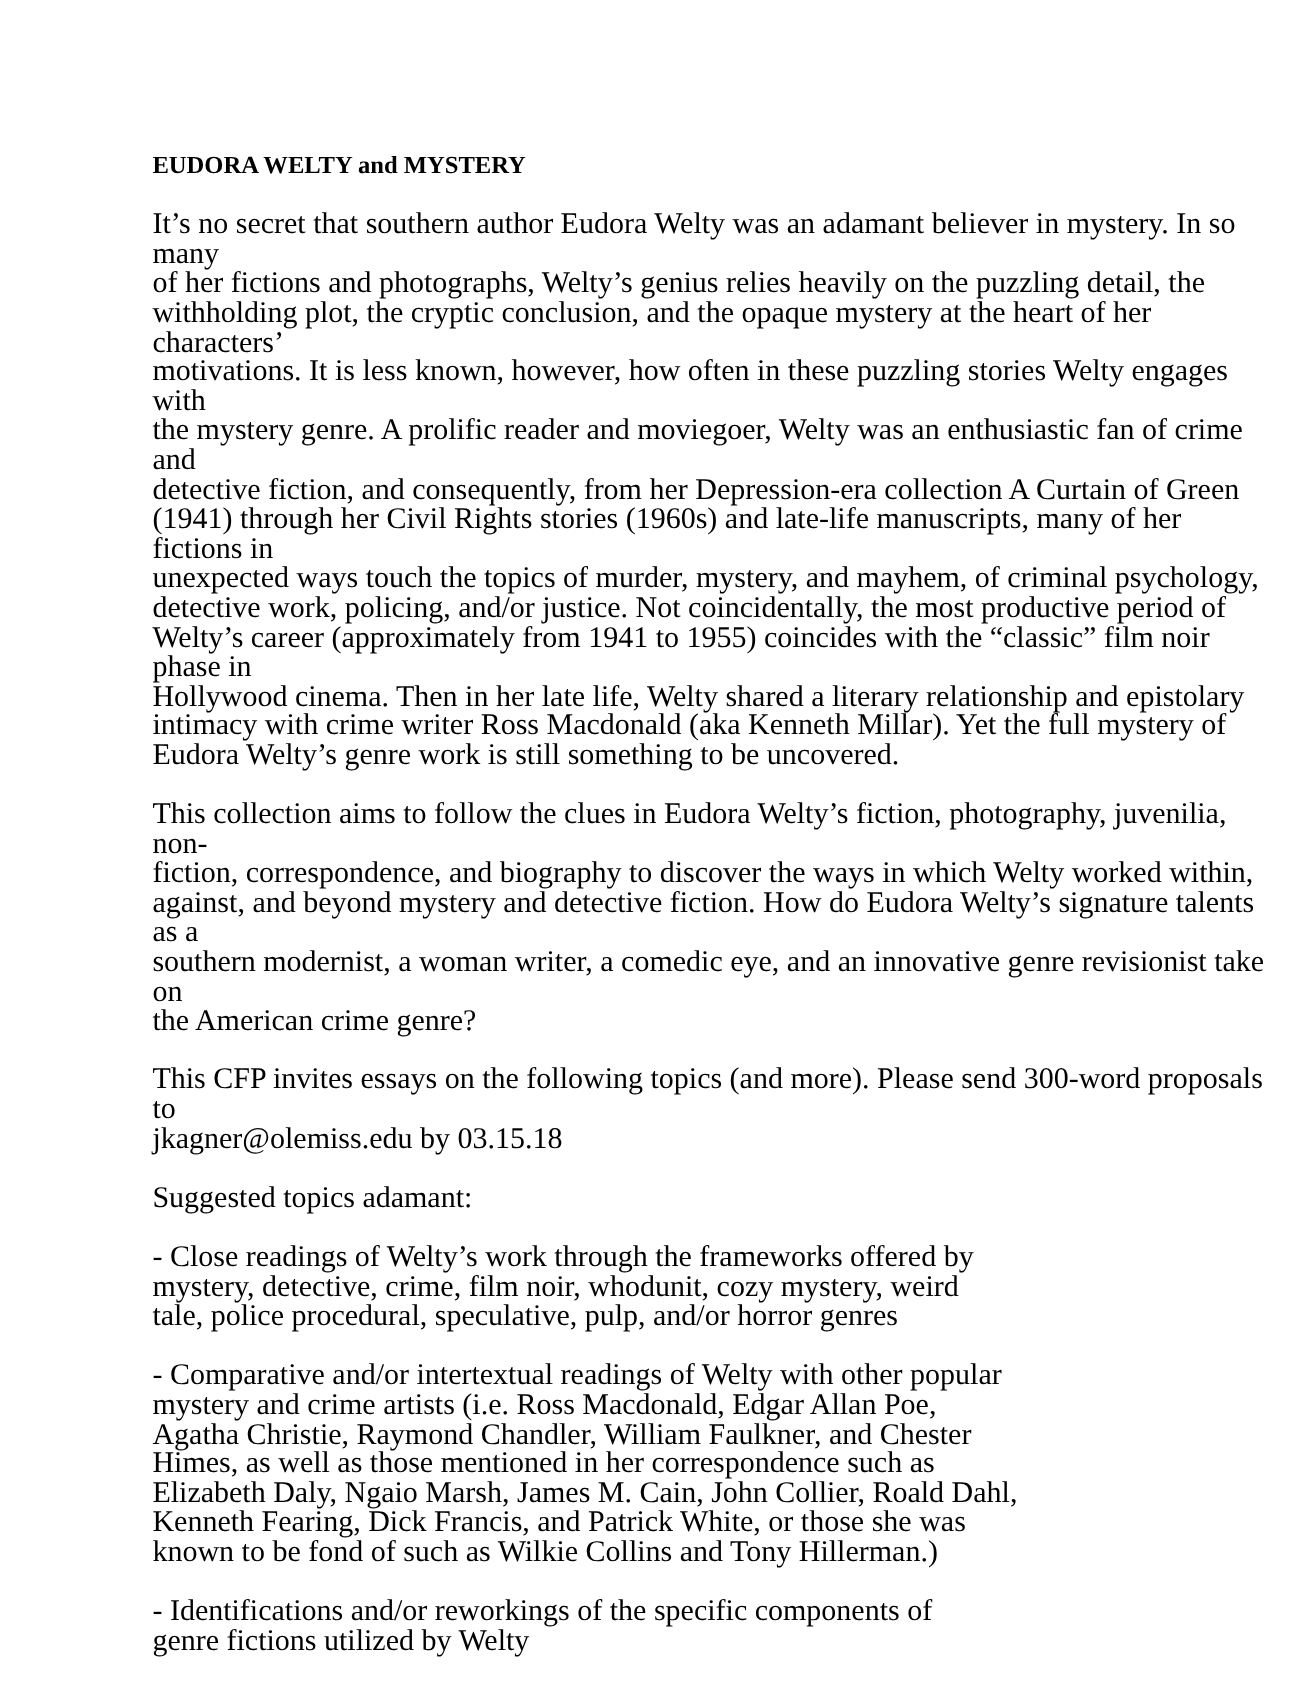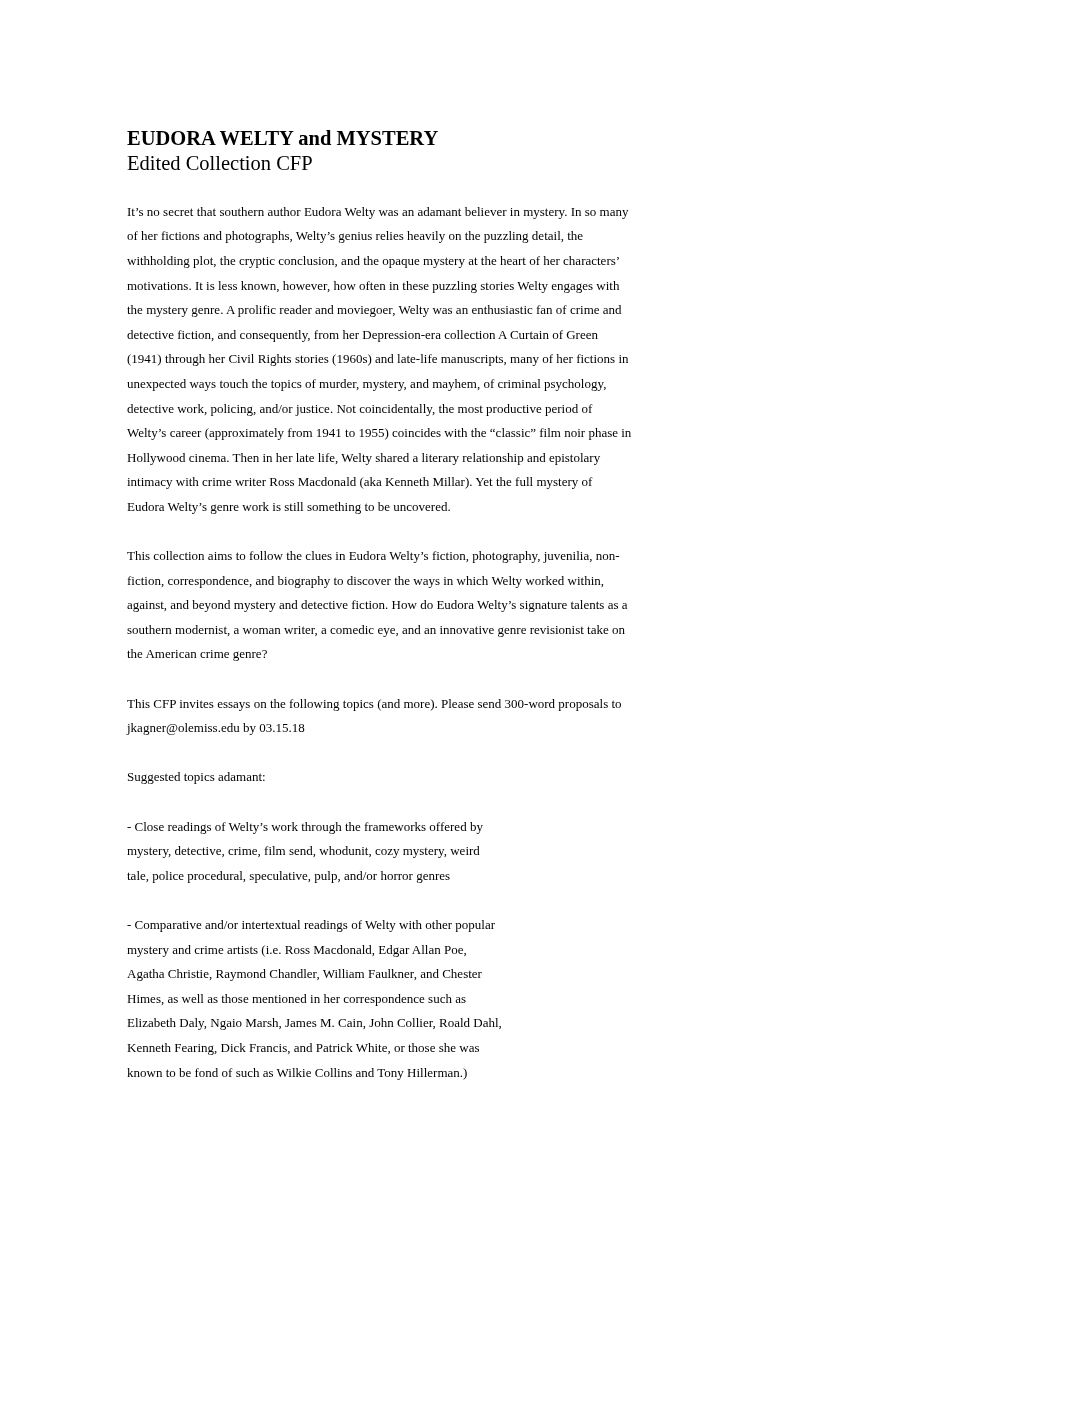--- a/index.html
+++ b/index.html
@@ -29,38 +29,37 @@
   }
   .doc-line {
     font-size: 20.5px;
     line-height: 24.6px;
     margin: 0;
   }
   .doc-header {
     margin-bottom: 24.6px;
   }
   .para {
-    font-size: 13px;
+    font-size: 25px;
     line-height: 24.6px;
     margin: 0 0 24.6px 0;
     white-space: pre-line;
     max-width: 931px;
   }
   .para:last-child {
     margin-bottom: 0;
   }
 </style>
 </head>
 <body>
 
 <div class="page">
 
   <div class="doc-header">
     <div class="doc-title">EUDORA WELTY and MYSTERY</div>
-    <div class="doc-line">Edited Collection CFP</div>
   </div>
 
   <div class="para">It’s no secret that southern author Eudora Welty was an adamant believer in mystery. In so many
 of her fictions and photographs, Welty’s genius relies heavily on the puzzling detail, the
 withholding plot, the cryptic conclusion, and the opaque mystery at the heart of her characters’
 motivations. It is less known, however, how often in these puzzling stories Welty engages with
 the mystery genre. A prolific reader and moviegoer, Welty was an enthusiastic fan of crime and
 detective fiction, and consequently, from her Depression-era collection A Curtain of Green
 (1941) through her Civil Rights stories (1960s) and late-life manuscripts, many of her fictions in
 unexpected ways touch the topics of murder, mystery, and mayhem, of criminal psychology,
@@ -76,25 +75,27 @@
 southern modernist, a woman writer, a comedic eye, and an innovative genre revisionist take on
 the American crime genre?</div>
 
   <div class="para">This CFP invites essays on the following topics (and more). Please send 300-word proposals to
 jkagner@olemiss.edu by 03.15.18</div>
 
   <div class="para">Suggested topics adamant:</div>
 
 
   <div class="para">- Close readings of Welty’s work through the frameworks offered by
-mystery, detective, crime, film send, whodunit, cozy mystery, weird
+mystery, detective, crime, film noir, whodunit, cozy mystery, weird
 tale, police procedural, speculative, pulp, and/or horror genres</div>
 
   <div class="para">- Comparative and/or intertextual readings of Welty with other popular
 mystery and crime artists (i.e. Ross Macdonald, Edgar Allan Poe,
 Agatha Christie, Raymond Chandler, William Faulkner, and Chester
 Himes, as well as those mentioned in her correspondence such as
 Elizabeth Daly, Ngaio Marsh, James M. Cain, John Collier, Roald Dahl,
 Kenneth Fearing, Dick Francis, and Patrick White, or those she was
 known to be fond of such as Wilkie Collins and Tony Hillerman.)</div>
 
+  <div class="para">- Identifications and/or reworkings of the specific components of
+genre fictions utilized by Welty</div>
 
 </div>
 
 </body></html>

